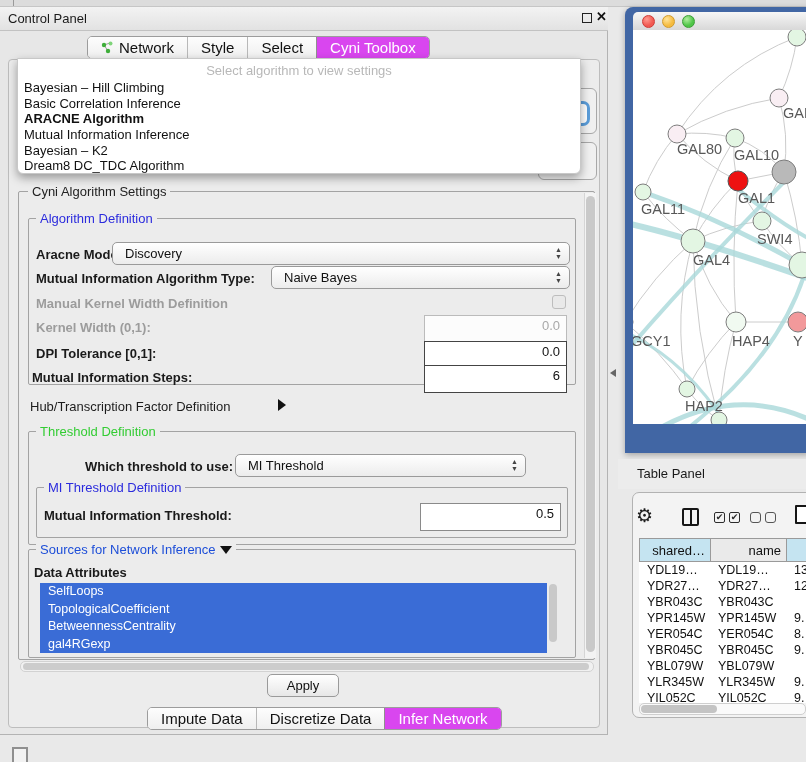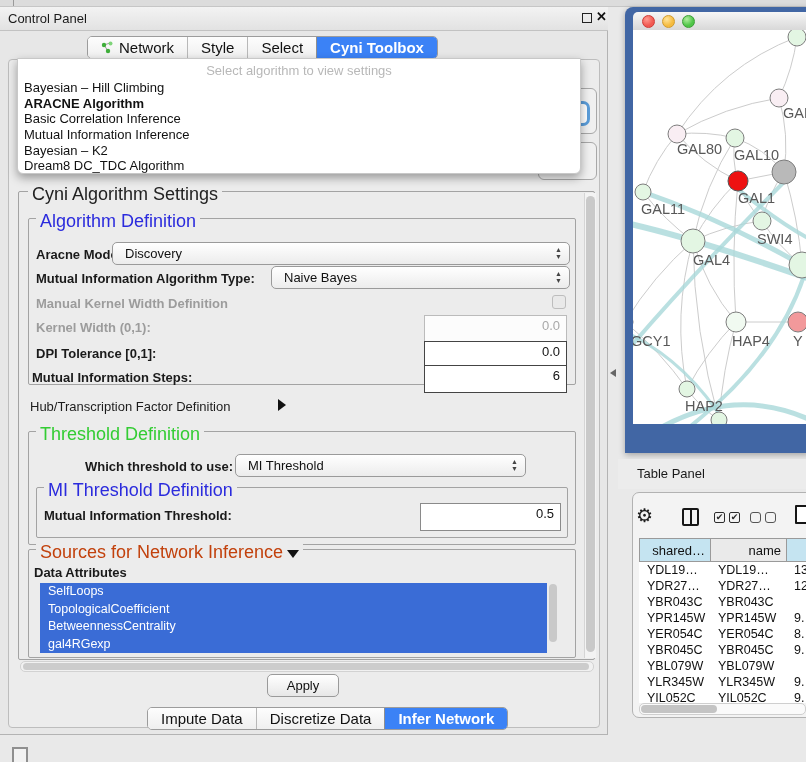--- a/index.html
+++ b/index.html
@@ -20,21 +20,21 @@
   #cp-title { left:8px; top:7px; height:24px; line-height:24px; font-size:13px; color:#1a1a1a; }
   #cp-float { left:582px; top:13px; width:10px; height:10px; border:1.5px solid #222; background:transparent; }
   #cp-close { left:596px; top:9px; font-size:13px; font-weight:bold; color:#111; }
 
   
   .seg { display:inline-flex; border:1px solid #9c9c9c; border-radius:5px; overflow:hidden;
     background:#f7f7f7; height:23px; }
   .seg .tab { display:flex; align-items:center; gap:5px; padding:0 13px; font-size:15px; color:#111;
     background:linear-gradient(#fdfdfd,#efefef); border-left:1px solid #b8b8b8; cursor:default; }
   .seg .tab:first-child { border-left:none; }
-  .seg .tab.sel { background:#3b82f6; color:#fff; border-left-color:#8f8f8f;font-weight:bold; }
+  .seg .tab.sel { background:#d946ef; color:#fff; border-left-color:#8f8f8f; }
   #tab-bar { left:87px; top:36px; }
   #bottom-tabs { left:147px; top:707px; }
 
   
   #content-panel { left:8px; top:59px; width:592px; height:669px; background:#ececec;
     border:1px solid #bdbdbd; border-radius:4px; }
 
   
   .frag-box { border:1px solid #a8a8a8; border-radius:6px; background:#f0f0f0; }
   #frag1 { left:540px; top:88px; width:57px; height:46px; }
@@ -44,21 +44,21 @@
   
   #popup { left:17px; top:58px; width:564px; height:116px; background:#fff;
     border:1px solid #c8c8c8; border-radius:0 0 6px 6px; box-shadow:0 4px 10px rgba(0,0,0,.35);
     padding-top:3px; z-index:50; }
   #popup .ph { text-align:center; color:#b8b8b8; font-size:13px; height:18px; line-height:18px; }
   #popup .it { padding-left:6px; font-size:13px; color:#111; height:15.7px; line-height:15.7px; white-space:nowrap; }
   #popup .it.bold { font-weight:bold; }
 
   
   .gbox { border:1px solid #a3a3a3; border-radius:2px; }
-  .gtitle { position:absolute; font-size:18px; background:#ececec; padding:0 4px; white-space:nowrap; }
+  .gtitle { position:absolute; font-size:13px; background:#ececec; padding:0 4px; white-space:nowrap; }
   .blue  { color:#2b2bdd; }
   .green { color:#33cc33; }
   .lbl   { position:absolute; font-size:13px; font-weight:bold; color:#1a1a1a; white-space:nowrap; }
   .lbl.dis { color:#9c9c9c; }
 
   #settings-group { left:18px; top:191px; width:577px; height:469px; }
   #algo-group { left:28px; top:218px; width:548px; height:167px; }
   #threshold-group { left:28px; top:431px; width:548px; height:114px; }
   #mi-group { left:36px; top:487px; width:532px; height:51px; }
   #sources-group { left:28px; top:549px; width:548px; height:109px; }
@@ -180,22 +180,22 @@
 
   <div class="abs" id="content-panel"></div>
 
   <div class="abs frag-box" id="frag1"></div>
   <div class="abs" id="frag-blue"></div>
   <div class="abs frag-box" id="frag2"></div>
 
   <div class="abs" id="popup">
     <div class="ph">Select algorithm to view settings</div>
     <div class="it">Bayesian – Hill Climbing</div>
+    <div class="it">Basic Correlation Inference</div>
     <div class="it bold">ARACNE Algorithm</div>
-    <div class="it">Basic Correlation Inference</div>
     <div class="it">Mutual Information Inference</div>
     <div class="it">Bayesian – K2</div>
     <div class="it">Dream8 DC_TDC Algorithm</div>
   </div>
 
   <div class="abs gbox" id="settings-group"></div>
   <span class="gtitle" style="left:28px; top:184px; color:#222;">Cyni Algorithm Settings</span>
 
   <div class="abs gbox" id="algo-group"></div>
   <span class="gtitle blue" style="left:36px; top:211px;">Algorithm Definition</span>
@@ -244,21 +244,21 @@
         <span>▼</span>
       </span>
   </div>
 
   <div class="abs gbox" id="mi-group"></div>
   <span class="gtitle blue" style="left:44px; top:480px;">MI Threshold Definition</span>
   <span class="lbl" style="left:44px; top:508px;">Mutual Information Threshold:</span>
   <div class="field" style="left:420px; top:503px; width:141px;">0.5</div>
 
   <div class="abs gbox" id="sources-group"></div>
-  <span class="gtitle" style="left:36px; top:542px; color:#c2410c;">
+  <span class="gtitle" style="left:36px; top:542px; color:#1d4ed8;">
     <span>Sources for Network Inference</span><span class="tri-down"></span>
   </span>
   <span class="lbl" style="left:34px; top:565px;">Data Attributes</span>
   <div class="abs" id="attr-list">
     <div class="row">SelfLoops</div>
     <div class="row">TopologicalCoefficient</div>
     <div class="row">BetweennessCentrality</div>
     <div class="row">gal4RGexp</div>
   </div>
   <div class="abs" id="attr-scroll"></div>

